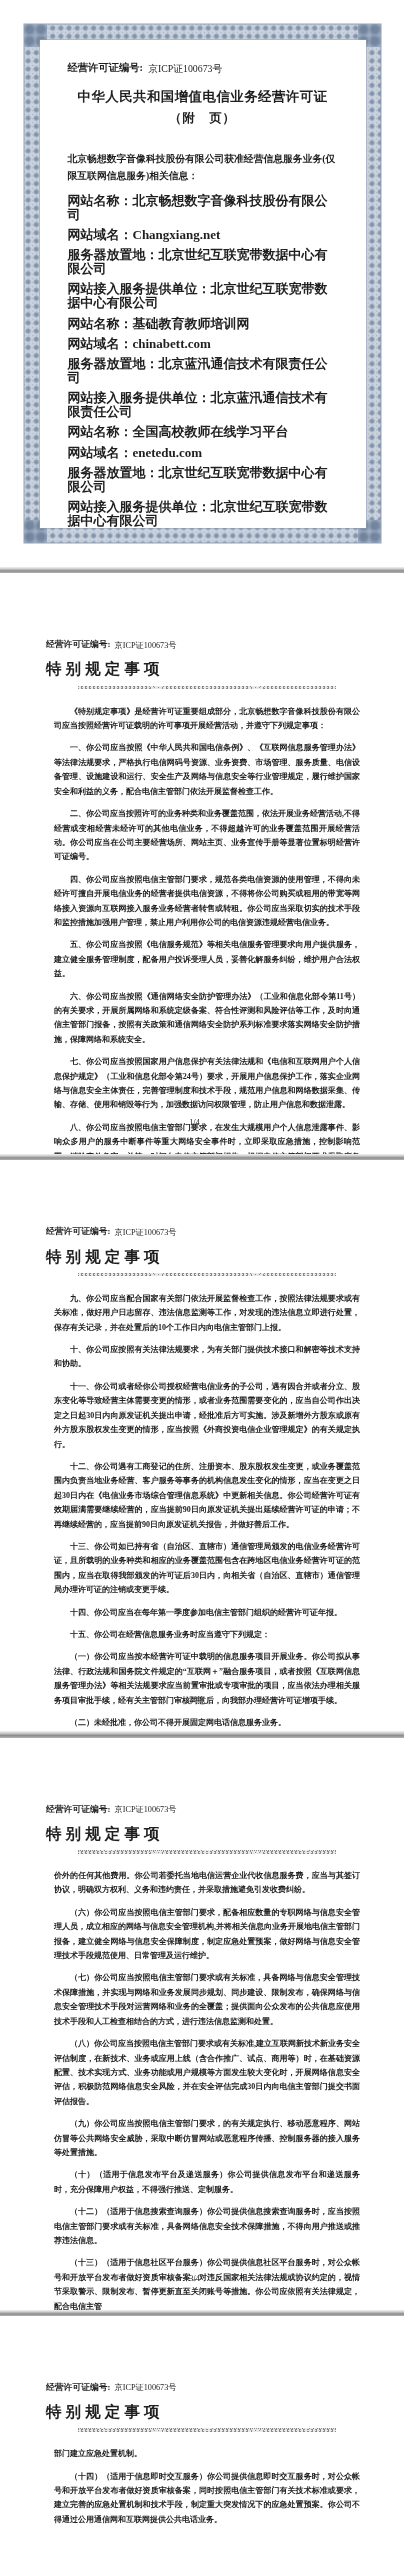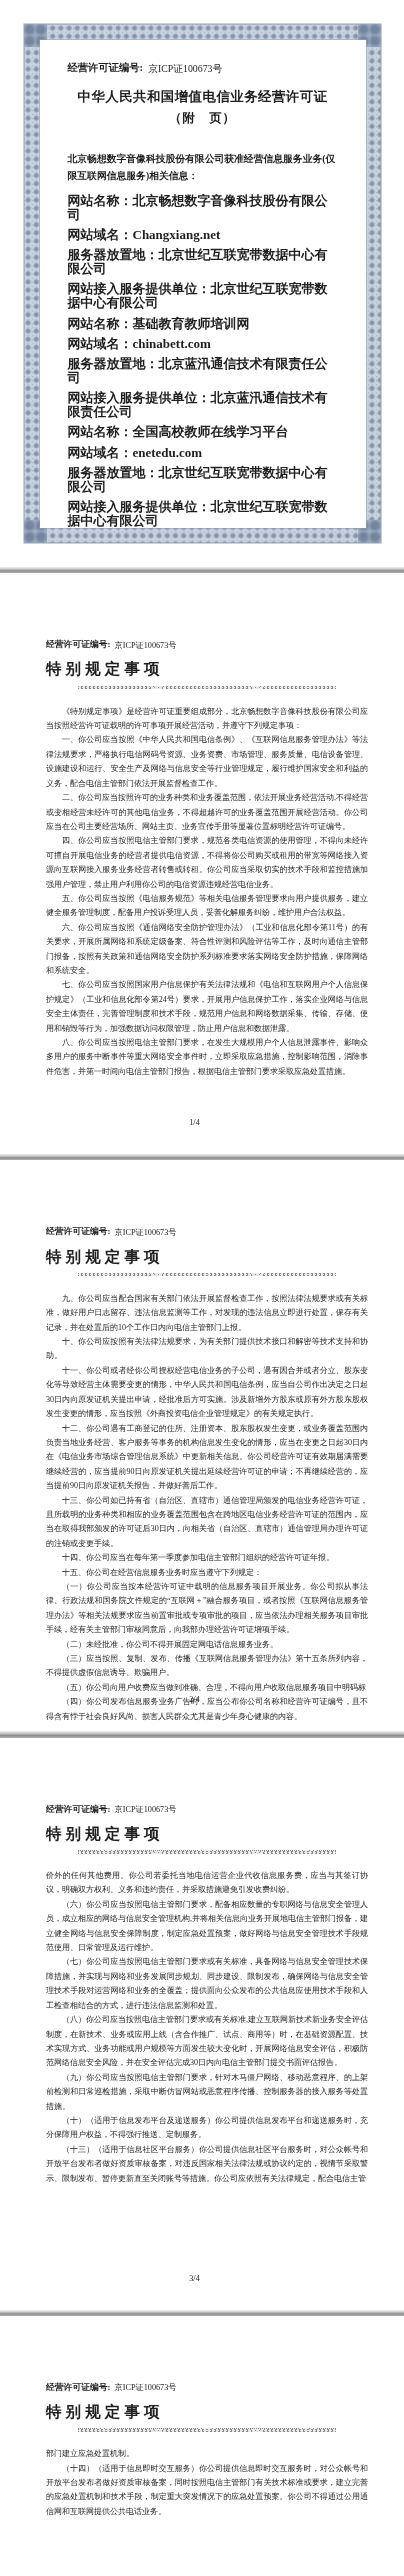--- a/index.html
+++ b/index.html
@@ -32,21 +32,21 @@
   
   .sp{padding:66px 37px 0 46px;}
   .sp-head{font-size:8.8px;font-weight:700;margin-bottom:8.2px;}
   .sp-head .num{font-weight:400;font-size:8.2px;margin-left:4.1px;position:relative;top:0.5px;}
   .sp-title{font-size:15.5px;font-weight:700;text-align:left;letter-spacing:4.1px;margin:4.1px 0 5.2px;}
   .zigzag{height:3.6px;width:80%;margin:0 auto 15.5px;
           background:
             repeating-linear-gradient(63deg,#8a8a8a 0 0.8px,transparent 0.8px 3.6px),
             repeating-linear-gradient(-63deg,#8a8a8a 0 0.8px,transparent 0.8px 3.6px),
             linear-gradient(#e9e9e9,#e9e9e9);}
-  .sp-body p{font-size:8px;line-height:14.4px;text-align:justify;margin:0;text-indent:2em;color:#222;}
+  .sp-body p{font-size:8px;line-height:14.4px;text-align:justify;margin:8px;text-indent:2em;color:#222;font-weight:bold;}
   .sp-body p.cont{text-indent:0;}
   .pageno{position:absolute;left:0;right:16px;bottom:27px;text-align:center;font-size:8.2px;color:#222;}
 </style>
 </head>
 <body>
 
 <div class="page cert-page">
   <div class="cert">
     <div class="corner tl"></div>
     <div class="corner tr"></div>
@@ -102,21 +102,21 @@
 
 <section class="page sp" style="height:571px">
   <div class="sp-head">
     <span>经营许可证编号:</span><span class="num">京ICP证100673号</span>
   </div>
   <div class="sp-title">特别规定事项</div>
   <div class="zigzag"></div>
   <div class="sp-body">
       <p>九、你公司应当配合国家有关部门依法开展监督检查工作，按照法律法规要求或有关标准，做好用户日志留存、违法信息监测等工作，对发现的违法信息立即进行处置，保存有关记录，并在处置后的10个工作日内向电信主管部门上报。</p>
       <p>十、你公司应按照有关法律法规要求，为有关部门提供技术接口和解密等技术支持和协助。</p>
-      <p>十一、你公司或者经你公司授权经营电信业务的子公司，遇有因合并或者分立、股东变化等导致经营主体需要变更的情形，中华人民共和国电信条例，应当自公司作出决定之日起30日内向原发证机关提出申请，经批准后方可实施。涉及新增外方股东或原有外方股东股权发生变更的情形，应当按照《外商投资电信企业管理规定》的有关规定执行。</p>
+      <p>十一、你公司或者经你公司授权经营电信业务的子公司，遇有因合并或者分立、股东变化等导致经营主体需要变更的情形，或者业务范围需要变化的，应当自公司作出决定之日起30日内向原发证机关提出申请，经批准后方可实施。涉及新增外方股东或原有外方股东股权发生变更的情形，应当按照《外商投资电信企业管理规定》的有关规定执行。</p>
       <p>十二、你公司遇有工商登记的住所、注册资本、股东股权发生变更，或业务覆盖范围内负责当地业务经营、客户服务等事务的机构信息发生变化的情形，应当在变更之日起30日内在《电信业务市场综合管理信息系统》中更新相关信息。你公司经营许可证有效期届满需要继续经营的，应当提前90日向原发证机关提出延续经营许可证的申请；不再继续经营的，应当提前90日向原发证机关报告，并做好善后工作。</p>
       <p>十三、你公司如已持有省（自治区、直辖市）通信管理局颁发的电信业务经营许可证，且所载明的业务种类和相应的业务覆盖范围包含在跨地区电信业务经营许可证的范围内，应当在取得我部颁发的许可证后30日内，向相关省（自治区、直辖市）通信管理局办理许可证的注销或变更手续。</p>
       <p>十四、你公司应当在每年第一季度参加电信主管部门组织的经营许可证年报。</p>
       <p>十五、你公司在经营信息服务业务时应当遵守下列规定：</p>
       <p>（一）你公司应当按本经营许可证中载明的信息服务项目开展业务。你公司拟从事法律、行政法规和国务院文件规定的“互联网＋”融合服务项目，或者按照《互联网信息服务管理办法》等相关法规要求应当前置审批或专项审批的项目，应当依法办理相关服务项目审批手续，经有关主管部门审核同意后，向我部办理经营许可证增项手续。</p>
       <p>（二）未经批准，你公司不得开展固定网电话信息服务业务。</p>
       <p>（三）应当按照、复制、发布、传播《互联网信息服务管理办法》第十五条所列内容，不得提供虚假信息诱导、欺骗用户。</p>
       <p>（五）你公司向用户收费应当做到准确、合理，不得向用户收取信息服务项目中明码标</p>
       <p>（四）你公司发布信息服务业务广告时，应当公布你公司名称和经营许可证编号，且不得含有悖于社会良好风尚、损害人民群众尤其是青少年身心健康的内容。</p>
     </div>
@@ -129,22 +129,23 @@
   <div class="sp-head">
     <span>经营许可证编号:</span><span class="num">京ICP证100673号</span>
   </div>
   <div class="sp-title">特别规定事项</div>
   <div class="zigzag"></div>
   <div class="sp-body">
       <p class="cont">价外的任何其他费用。你公司若委托当地电信运营企业代收信息服务费，应当与其签订协议，明确双方权利、义务和违约责任，并采取措施避免引发收费纠纷。</p>
       <p>（六）你公司应当按照电信主管部门要求，配备相应数量的专职网络与信息安全管理人员，成立相应的网络与信息安全管理机构,并将相关信息向业务开展地电信主管部门报备，建立健全网络与信息安全保障制度，制定应急处置预案，做好网络与信息安全管理技术手段规范使用、日常管理及运行维护。</p>
       <p>（七）你公司应当按照电信主管部门要求或有关标准，具备网络与信息安全管理技术保障措施，并实现与网络和业务发展同步规划、同步建设、限制发布，确保网络与信息安全管理技术手段对运营网络和业务的全覆盖；提供面向公众发布的公共信息应使用技术手段和人工检查相结合的方式，进行违法信息监测和处置。</p>
       <p>（八）你公司应当按照电信主管部门要求或有关标准,建立互联网新技术新业务安全评估制度，在新技术、业务或应用上线（含合作推广、试点、商用等）时，在基础资源配置、技术实现方式、业务功能或用户规模等方面发生较大变化时，开展网络信息安全评估，积极防范网络信息安全风险，并在安全评估完成30日内向电信主管部门提交书面评估报告。</p>
-      <p>（九）你公司应当按照电信主管部门要求，针对木马僵尸网络、移动恶意程序、的上架前检测和日常巡检措施，采取中断仿冒网站或恶意程序传播、控制服务器的接入服务等处置措施。</p>
+      <p>（九）你公司应当按照电信主管部门要求，的有关规定执行、移动恶意程序、网站仿冒等公共网络安全威胁，采取中断仿冒网站或恶意程序传播、控制服务器的接入服务等处置措施。</p>
       <p>（十）（适用于信息发布平台及递送服务）你公司提供信息发布平台和递送服务时，充分保障用户权益，不得强行推送、定制服务。</p>
+      <p>（十二）（适用于信息搜索查询服务）你公司提供信息搜索查询服务时，应当按照电信主管部门要求或有关标准，具备网络信息安全技术保障措施，不得向用户推送或推荐违法信息。</p>
       <p>（十三）（适用于信息社区平台服务）你公司提供信息社区平台服务时，对公众帐号和开放平台发布者做好资质审核备案，对违反国家相关法律法规或协议约定的，视情节采取警示、限制发布、暂停更新直至关闭账号等措施。你公司应依照有关法律规定，配合电信主管</p>
     </div>
   <div class="pageno">3/4</div>
 </section>
 
 <div class="page-gap"></div>
 
 <section class="page sp" style="height:558px">
   <div class="sp-head">
     <span>经营许可证编号:</span><span class="num">京ICP证100673号</span>

